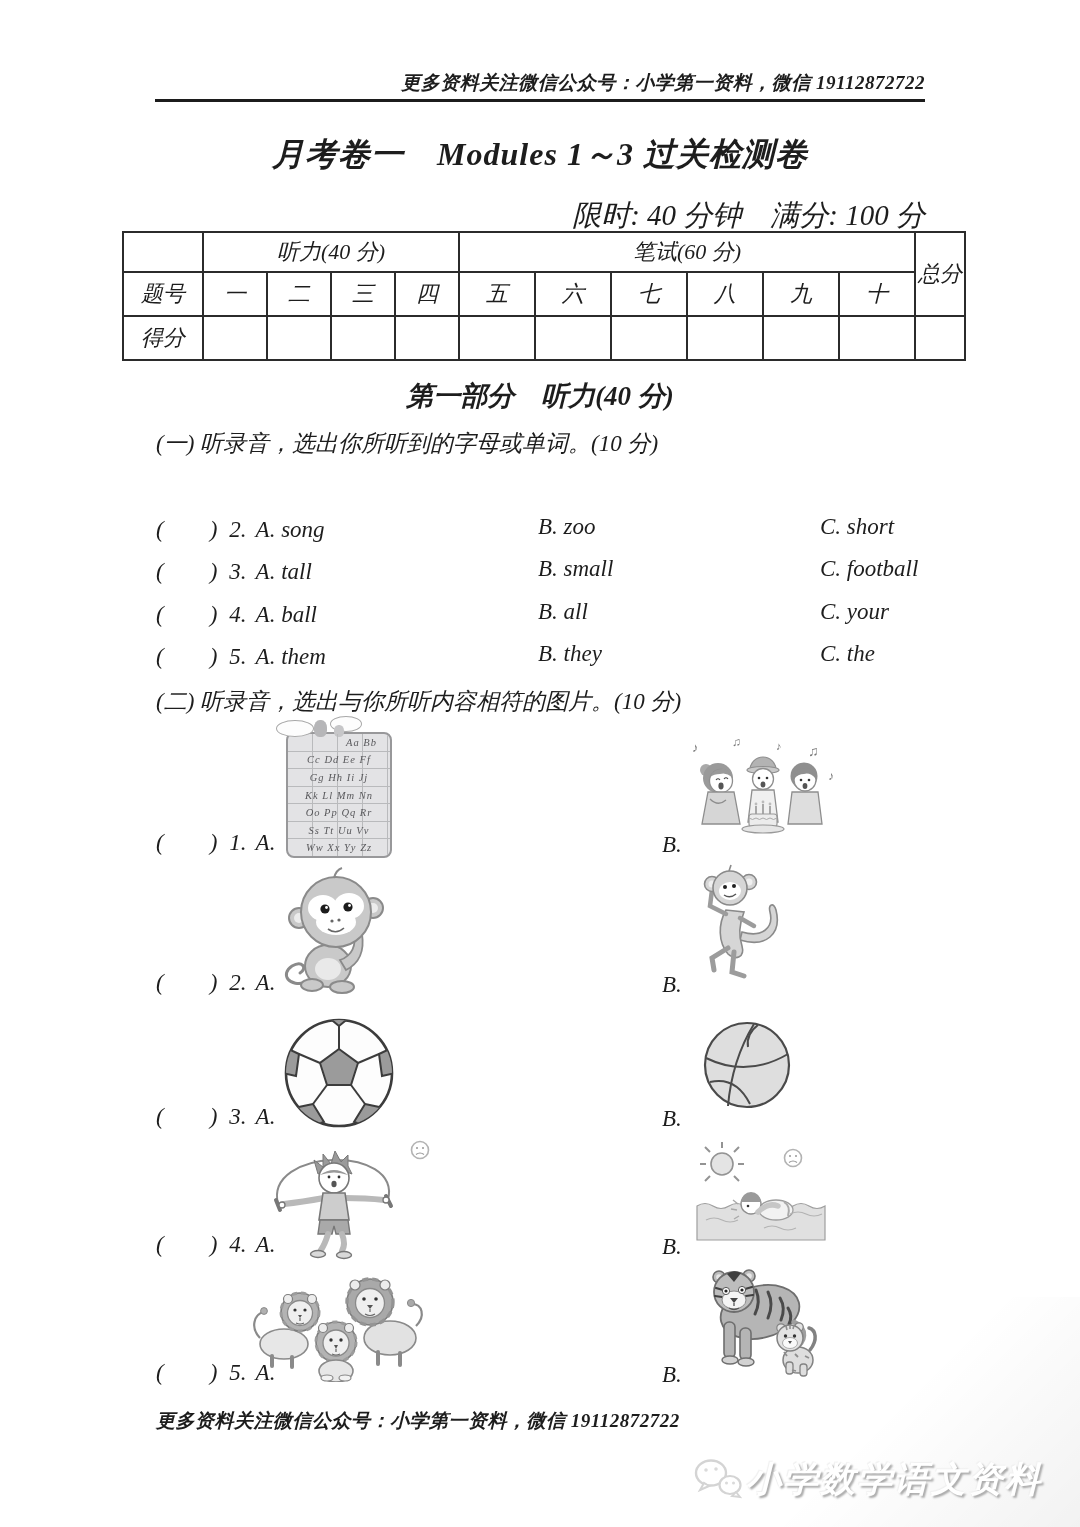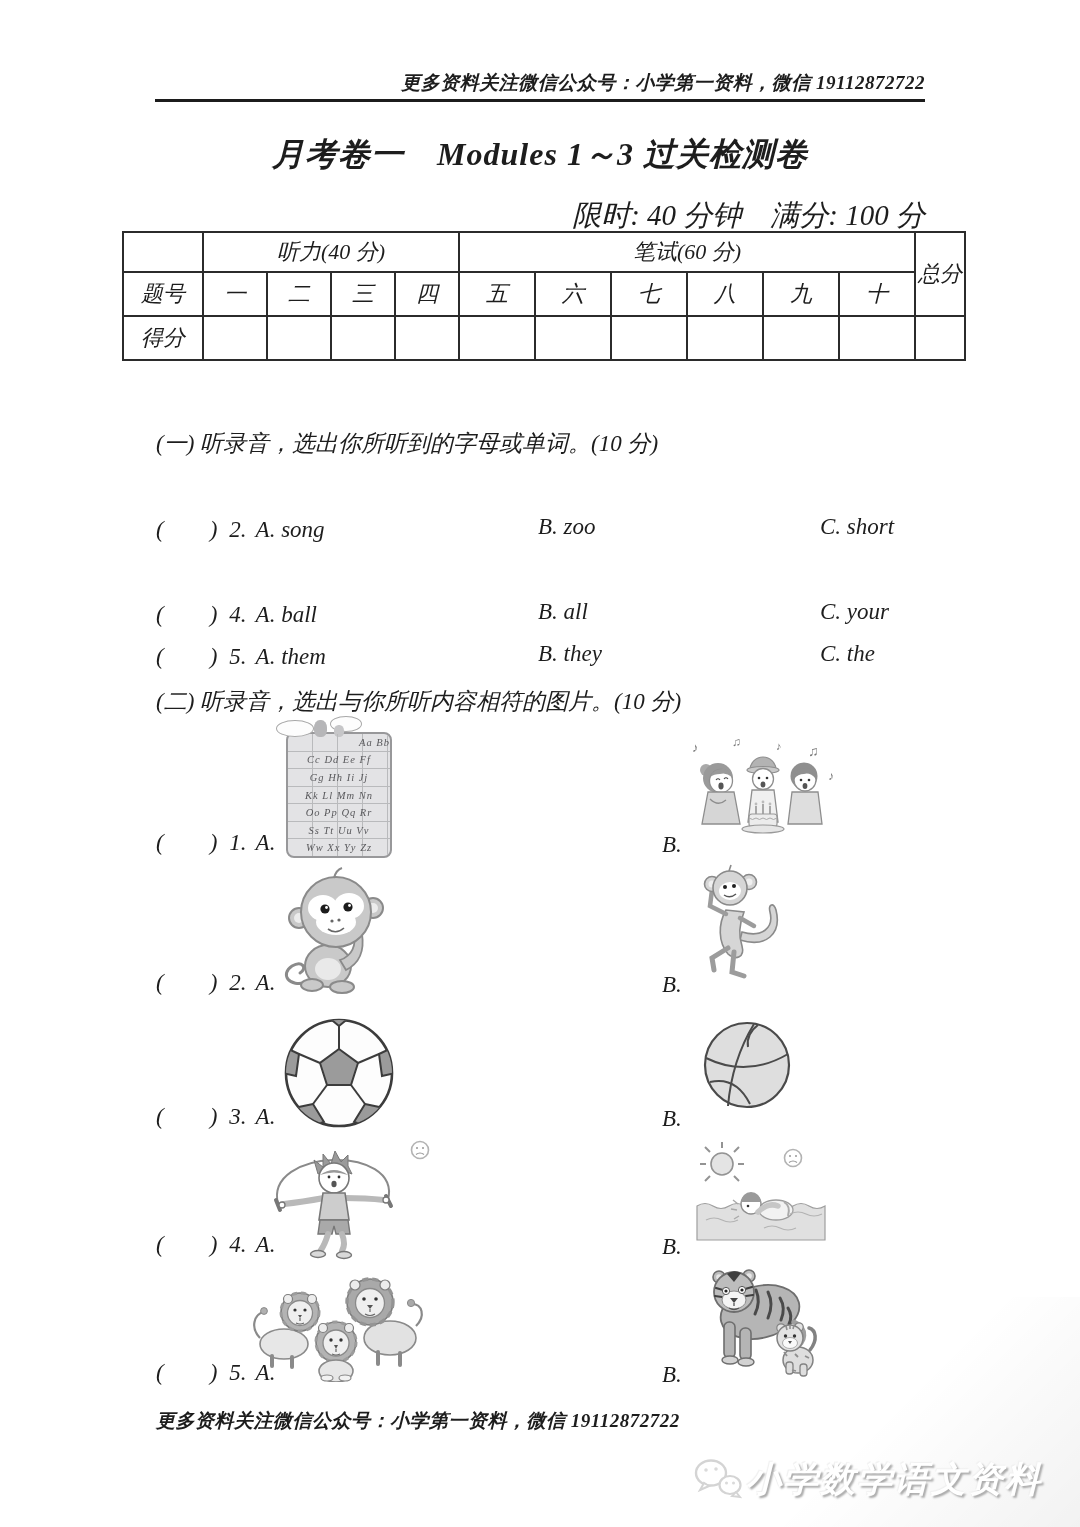--- a/index.html
+++ b/index.html
@@ -27,21 +27,21 @@
   .pic-label-a .qn{margin:0 9px 0 12px;}
   .pic-label-b{position:absolute;left:506px;bottom:2px;font-size:23px;}
   .pic{position:absolute;}
 
   
   .alpha-chart{position:absolute;width:102px;height:122px;background:#e3e3e5;border:2px solid #98989a;border-radius:8px;}
   .alpha-rows{position:absolute;left:0;top:0;right:0;bottom:0;display:flex;flex-direction:column;
       background-image:repeating-linear-gradient(to right,transparent 0 24px,#b9babc 24px 25px);border-radius:6px;}
   .alpha-row{flex:1;display:flex;align-items:center;justify-content:center;font-size:10.5px;color:#59595c;
       border-top:1px solid #b9babc;letter-spacing:1px;}
-  .alpha-row.first{border-top:none;justify-content:flex-end;padding-right:0;}
+  .alpha-row.first{border-top:none;justify-content:flex-end;padding-right:13px;}
   .bub{position:absolute;background:#fdfdfd;border:1px solid #a8a8a8;border-radius:50%;}
   .bub1{left:-12px;top:-14px;width:36px;height:15px;}
   .bub2{left:42px;top:-18px;width:30px;height:14px;}
   .kid1{position:absolute;left:26px;top:-14px;width:13px;height:17px;background:#b6b6b8;border-radius:45% 45% 40% 40%;}
   .kid2{position:absolute;left:46px;top:-9px;width:10px;height:12px;background:#c6c6c8;border-radius:45% 45% 40% 40%;}
 
   .promo-bottom{position:absolute;left:156px;top:1408px;font-size:19px;font-weight:700;letter-spacing:.5px;}
   .watermark{position:absolute;right:38px;bottom:24px;display:flex;align-items:center;gap:4px;}
   .watermark-text{font-size:35px;font-weight:700;color:#ffffff;font-family:"Liberation Sans","DejaVu Sans",sans-serif;
       text-shadow:2px 2px 2px #ababab, -1px -1px 1px #f0f0f0;letter-spacing:2px;}
@@ -103,27 +103,33 @@
       <td></td>
       <td></td>
       <td></td>
       <td></td>
       <td></td>
       <td></td>
     </tr>
   </tbody>
     </table>
 
+  <div class="part-heading">第一部分　听力(40 分)</div>
 
   <div class="sec-title" style="top:428px">(一) 听录音，选出你所听到的字母或单词。(10 分)</div>
 
   <div class="q-row" style="top:514px">
     <span>(　　)</span><span class="qn">2.</span><span>A. song</span>
     <span class="opt-b">B. zoo</span>
     <span class="opt-c">C. short</span>
+  </div>
+  <div class="q-row" style="top:556px">
+    <span>(　　)</span><span class="qn">3.</span><span>A. tall</span>
+    <span class="opt-b">B. small</span>
+    <span class="opt-c">C. football</span>
   </div>
   <div class="q-row" style="top:599px">
     <span>(　　)</span><span class="qn">4.</span><span>A. ball</span>
     <span class="opt-b">B. all</span>
     <span class="opt-c">C. your</span>
   </div>
   <div class="q-row" style="top:641px">
     <span>(　　)</span><span class="qn">5.</span><span>A. them</span>
     <span class="opt-b">B. they</span>
     <span class="opt-c">C. the</span>

